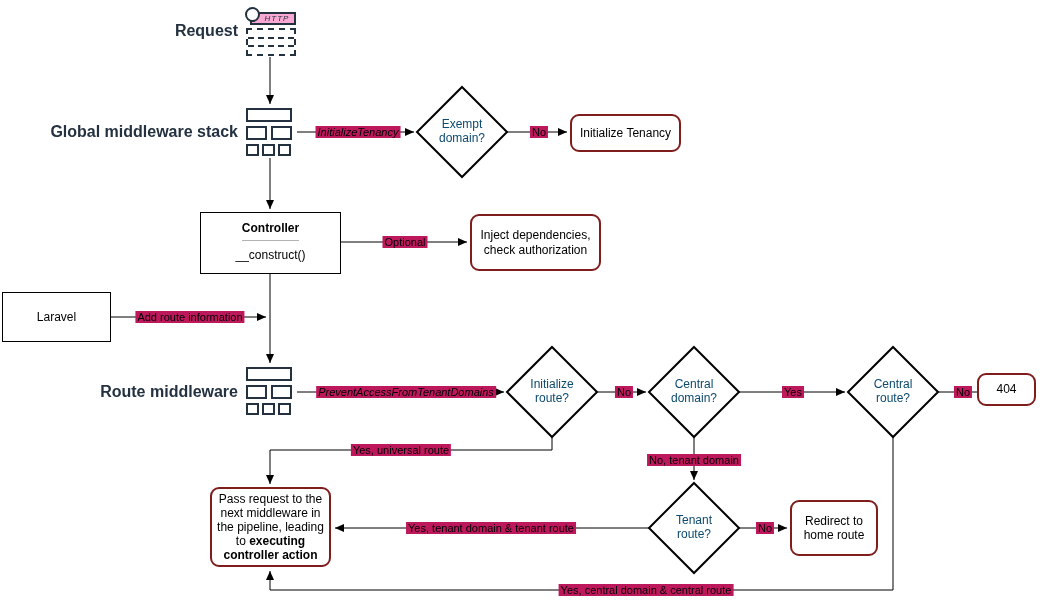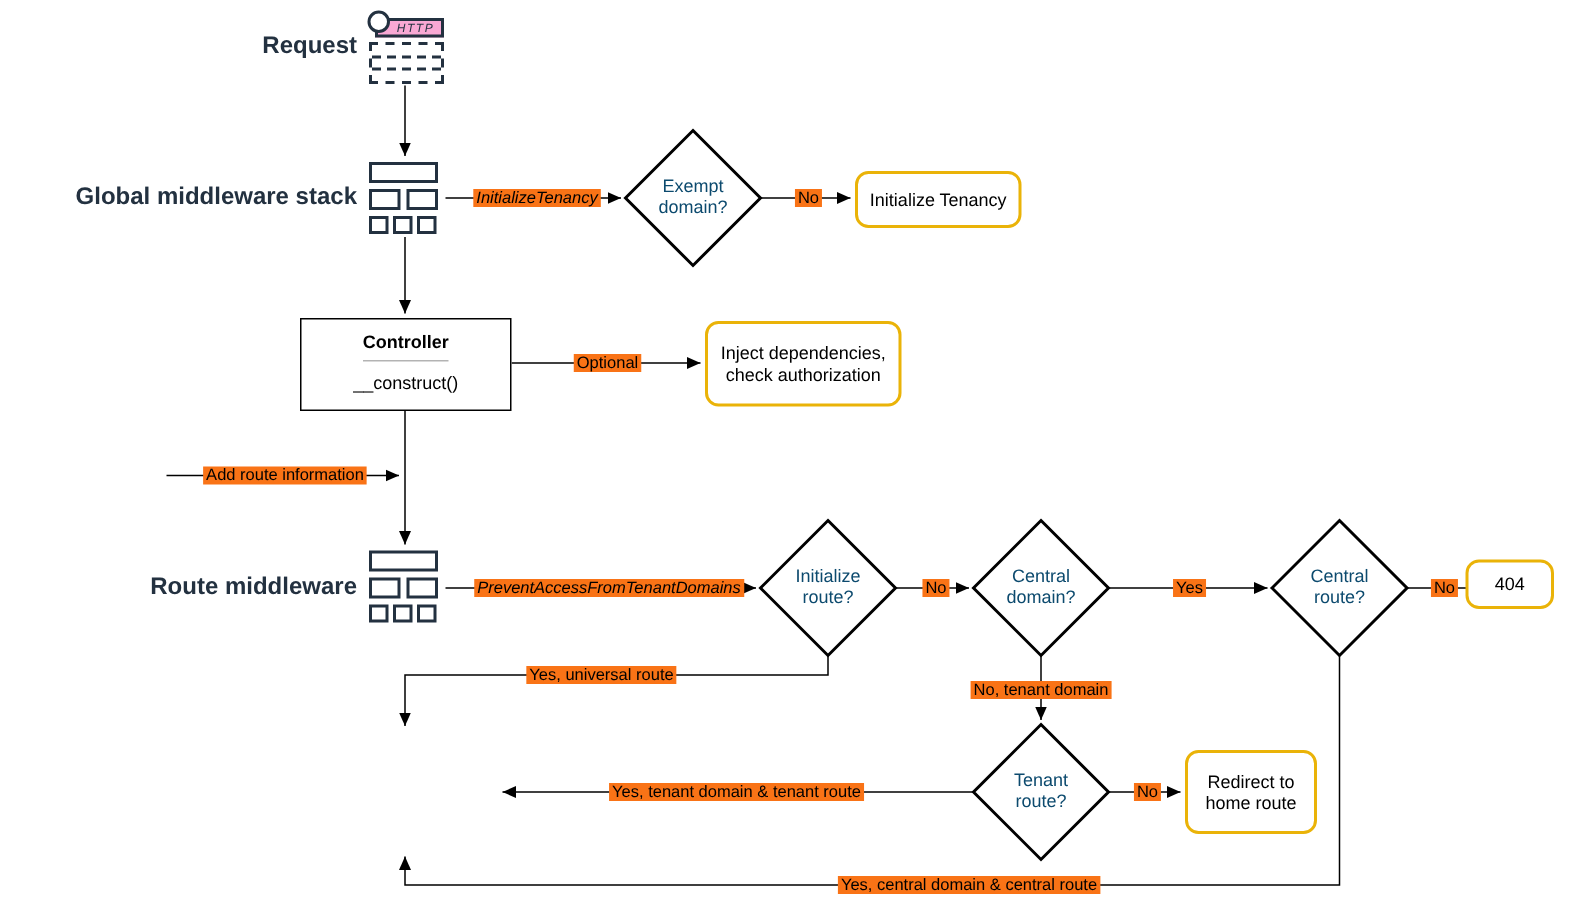--- a/index.html
+++ b/index.html
@@ -2,30 +2,30 @@
 <html><head>
 <meta charset="utf-8">
 <style>
   html,body{margin:0;padding:0;background:#fff;}
   .canvas{position:relative;width:1052px;height:600px;background:#ffffff;
           font-family:"Liberation Sans",sans-serif;overflow:hidden;}
   .wires{position:absolute;left:0;top:0;}
   .node{position:absolute;box-sizing:border-box;background:#fff;color:#000;
         font-size:12px;display:flex;align-items:center;justify-content:center;
         text-align:center;line-height:1.2;}
-  .terminal{border:2px solid #eab308;border-radius:9px;}
+  .terminal{border:2px solid #7f1d1d;border-radius:9px;}
   .plain{border:1px solid #000;}
   .uml{border:1px solid #000;display:flex;flex-direction:column;padding:4px;}
   .uml-head{height:23px;display:flex;align-items:center;justify-content:center;
             font-weight:bold;border-bottom:1px solid #b3b3b3;}
   .uml-body{flex:1;display:flex;align-items:center;justify-content:center;}
   .dtext{position:absolute;transform:translate(-50%,-50%);text-align:center;
          font-size:12px;color:#0c4a6e;line-height:1.15;}
   .elabel{position:absolute;transform:translate(-50%,-50%);font-size:11px;
-          color:#000;background:#f97316;padding:0 2px;white-space:nowrap;}
+          color:#000;background:#be185d;padding:0 2px;white-space:nowrap;}
   .italic{font-style:italic;}
   .navlabel{position:absolute;transform:translate(-100%,-50%);font-weight:bold;
             font-size:16px;color:#233140;white-space:nowrap;}
   
   .req-icon{position:absolute;left:243px;top:6px;width:56px;height:52px;}
   .req-circle{position:absolute;left:2px;top:1px;width:11px;height:11px;
               border:2px solid #233140;border-radius:50%;background:#fff;z-index:2;}
   .req-bar{position:absolute;left:7px;top:6px;width:46px;height:13px;box-sizing:border-box;
            border:2px solid #233140;background:#f9a8d4;display:flex;align-items:center;
            justify-content:center;font-style:italic;}
@@ -111,29 +111,33 @@
 
   <div class="navlabel" style="left:238px;top:31px">Request</div>
   <div class="navlabel" style="left:238px;top:132px">Global middleware stack</div>
   <div class="navlabel" style="left:238px;top:392px">Route middleware</div>
 
   <div class="node uml" style="left:200px;top:212px;width:141px;height:62px">
     <div class="uml-head">Controller</div>
     <div class="uml-body">__construct()</div>
   </div>
 
+  <div class="node plain" style="left:2px;top:292px;width:109px;height:50px">Laravel</div>
 
   <div class="node terminal" style="left:570px;top:114px;width:111px;height:38px">Initialize Tenancy</div>
 
   <div class="node terminal" style="left:470px;top:214px;width:131px;height:57px;padding:4px">Inject dependencies, check authorization</div>
 
   <div class="node terminal" style="left:977px;top:373px;width:59px;height:33px">404</div>
 
   <div class="node terminal" style="left:790px;top:500px;width:88px;height:56px;padding:1px">Redirect to home route</div>
 
+  <div class="node terminal" style="left:210px;top:487px;width:121px;height:80px;padding:4px;line-height:1.17">
+    <span><span>Pass request to the next middleware in the pipeline, leading to </span><b>executing controller action</b></span>
+  </div>
 
   <div class="dtext" style="left:462px;top:132px;width:62px">Exempt domain?</div>
   <div class="dtext" style="left:552px;top:392px;width:66px">Initialize route?</div>
   <div class="dtext" style="left:694px;top:392px;width:62px">Central domain?</div>
   <div class="dtext" style="left:893px;top:392px;width:54px">Central route?</div>
   <div class="dtext" style="left:694px;top:528px;width:54px">Tenant route?</div>
 
   <div class="elabel italic" style="left:358px;top:132px">InitializeTenancy</div>
   <div class="elabel" style="left:539px;top:132px">No</div>
   <div class="elabel" style="left:405px;top:242px">Optional</div>

